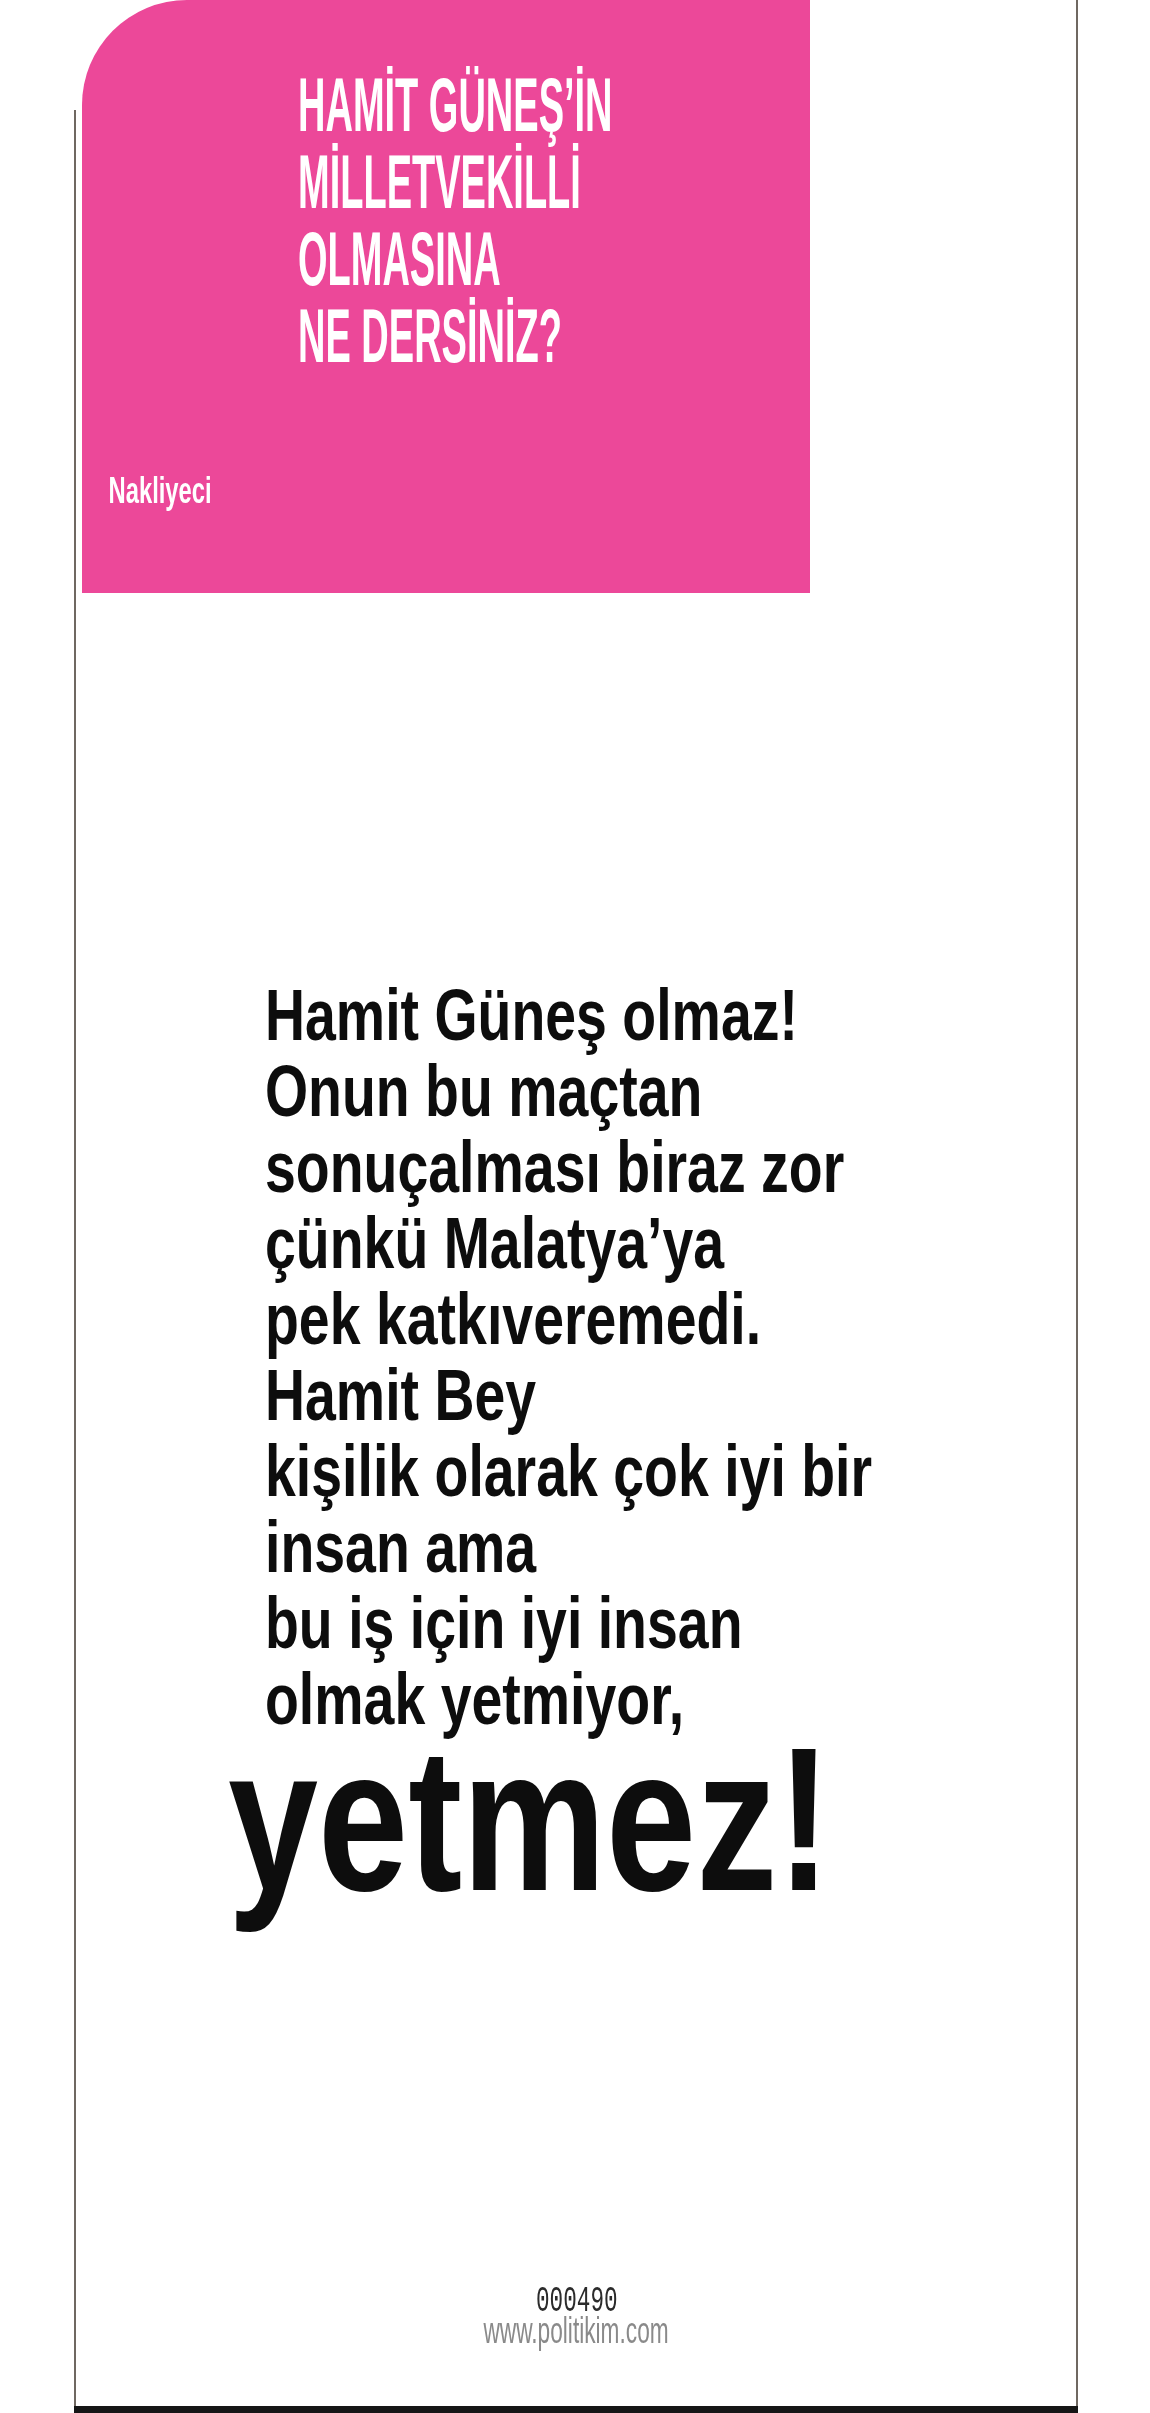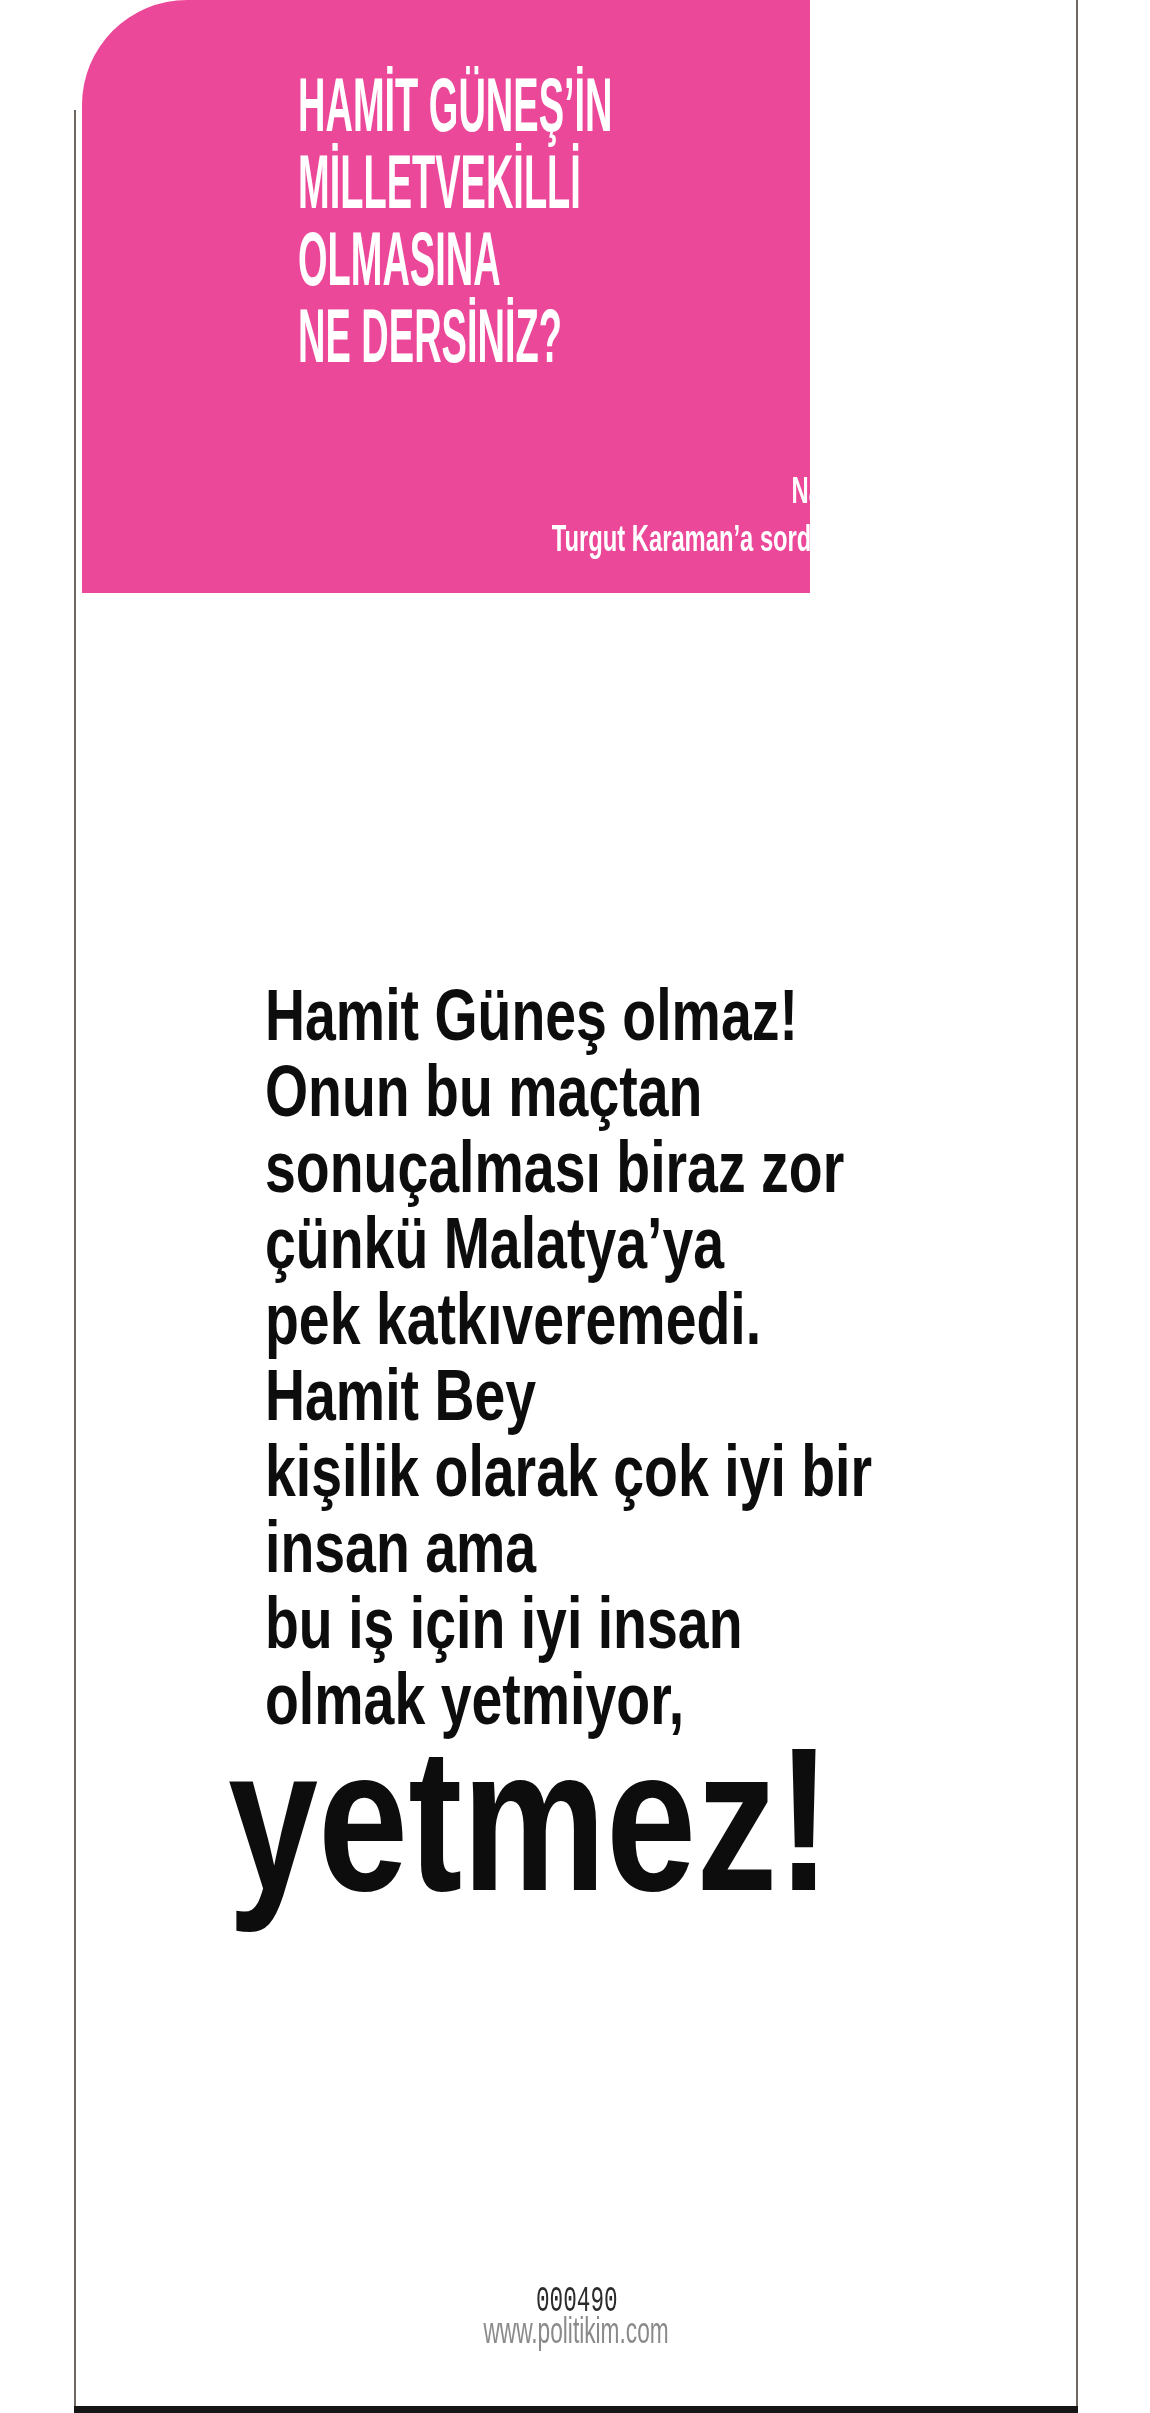--- a/index.html
+++ b/index.html
@@ -33,22 +33,21 @@
   }
   .question { position: absolute; left: 298px; top: 66px; }
   .q-line {
     font-size: 76px; font-weight: bold; color: #ffffff;
     line-height: 77px; white-space: nowrap;
     transform: scaleX(0.50); transform-origin: left top;
     letter-spacing: 0px;
   }
   .subtitle {
     position: absolute; left: 82px; top: 470px; width: 833px;
-    text-align: right;
-    margin-left: 6px;
+    text-align: left;
   }
   .sub-line { line-height: 41px; }
   .sub-line > span {
     display: inline-block; font-size: 36px; font-weight: bold; color: #ffffff;
     white-space: nowrap; transform: scaleX(0.66); transform-origin: center top;
   }
   
   .quote { position: absolute; left: 265px; top: 977px; }
   .quote-line {
     font-size: 72px; font-weight: bold; color: #0d0d0d;
@@ -88,23 +87,20 @@
     <div class="question" style="position:absolute; left:216px; top:66px;">
       <div class="q-line">HAMİT GÜNEŞ’İN</div>
       <div class="q-line">MİLLETVEKİLLİ</div>
       <div class="q-line">OLMASINA</div>
       <div class="q-line">NE DERSİNİZ?</div>
     </div>
     <div class="subtitle" style="left:0; top:470px;">
       <div class="sub-line">
         <span>Nakliyeci</span>
       </div>
-      <div class="sub-line">
-        <span>Turgut Karaman’a sorduk.</span>
-      </div>
     </div>
   </div>
 
   <div class="quote">
     <div class="quote-line">Hamit Güneş olmaz!</div>
     <div class="quote-line">Onun bu maçtan</div>
     <div class="quote-line">sonuçalması biraz zor</div>
     <div class="quote-line">çünkü Malatya’ya</div>
     <div class="quote-line">pek katkıveremedi.</div>
     <div class="quote-line">Hamit Bey</div>

